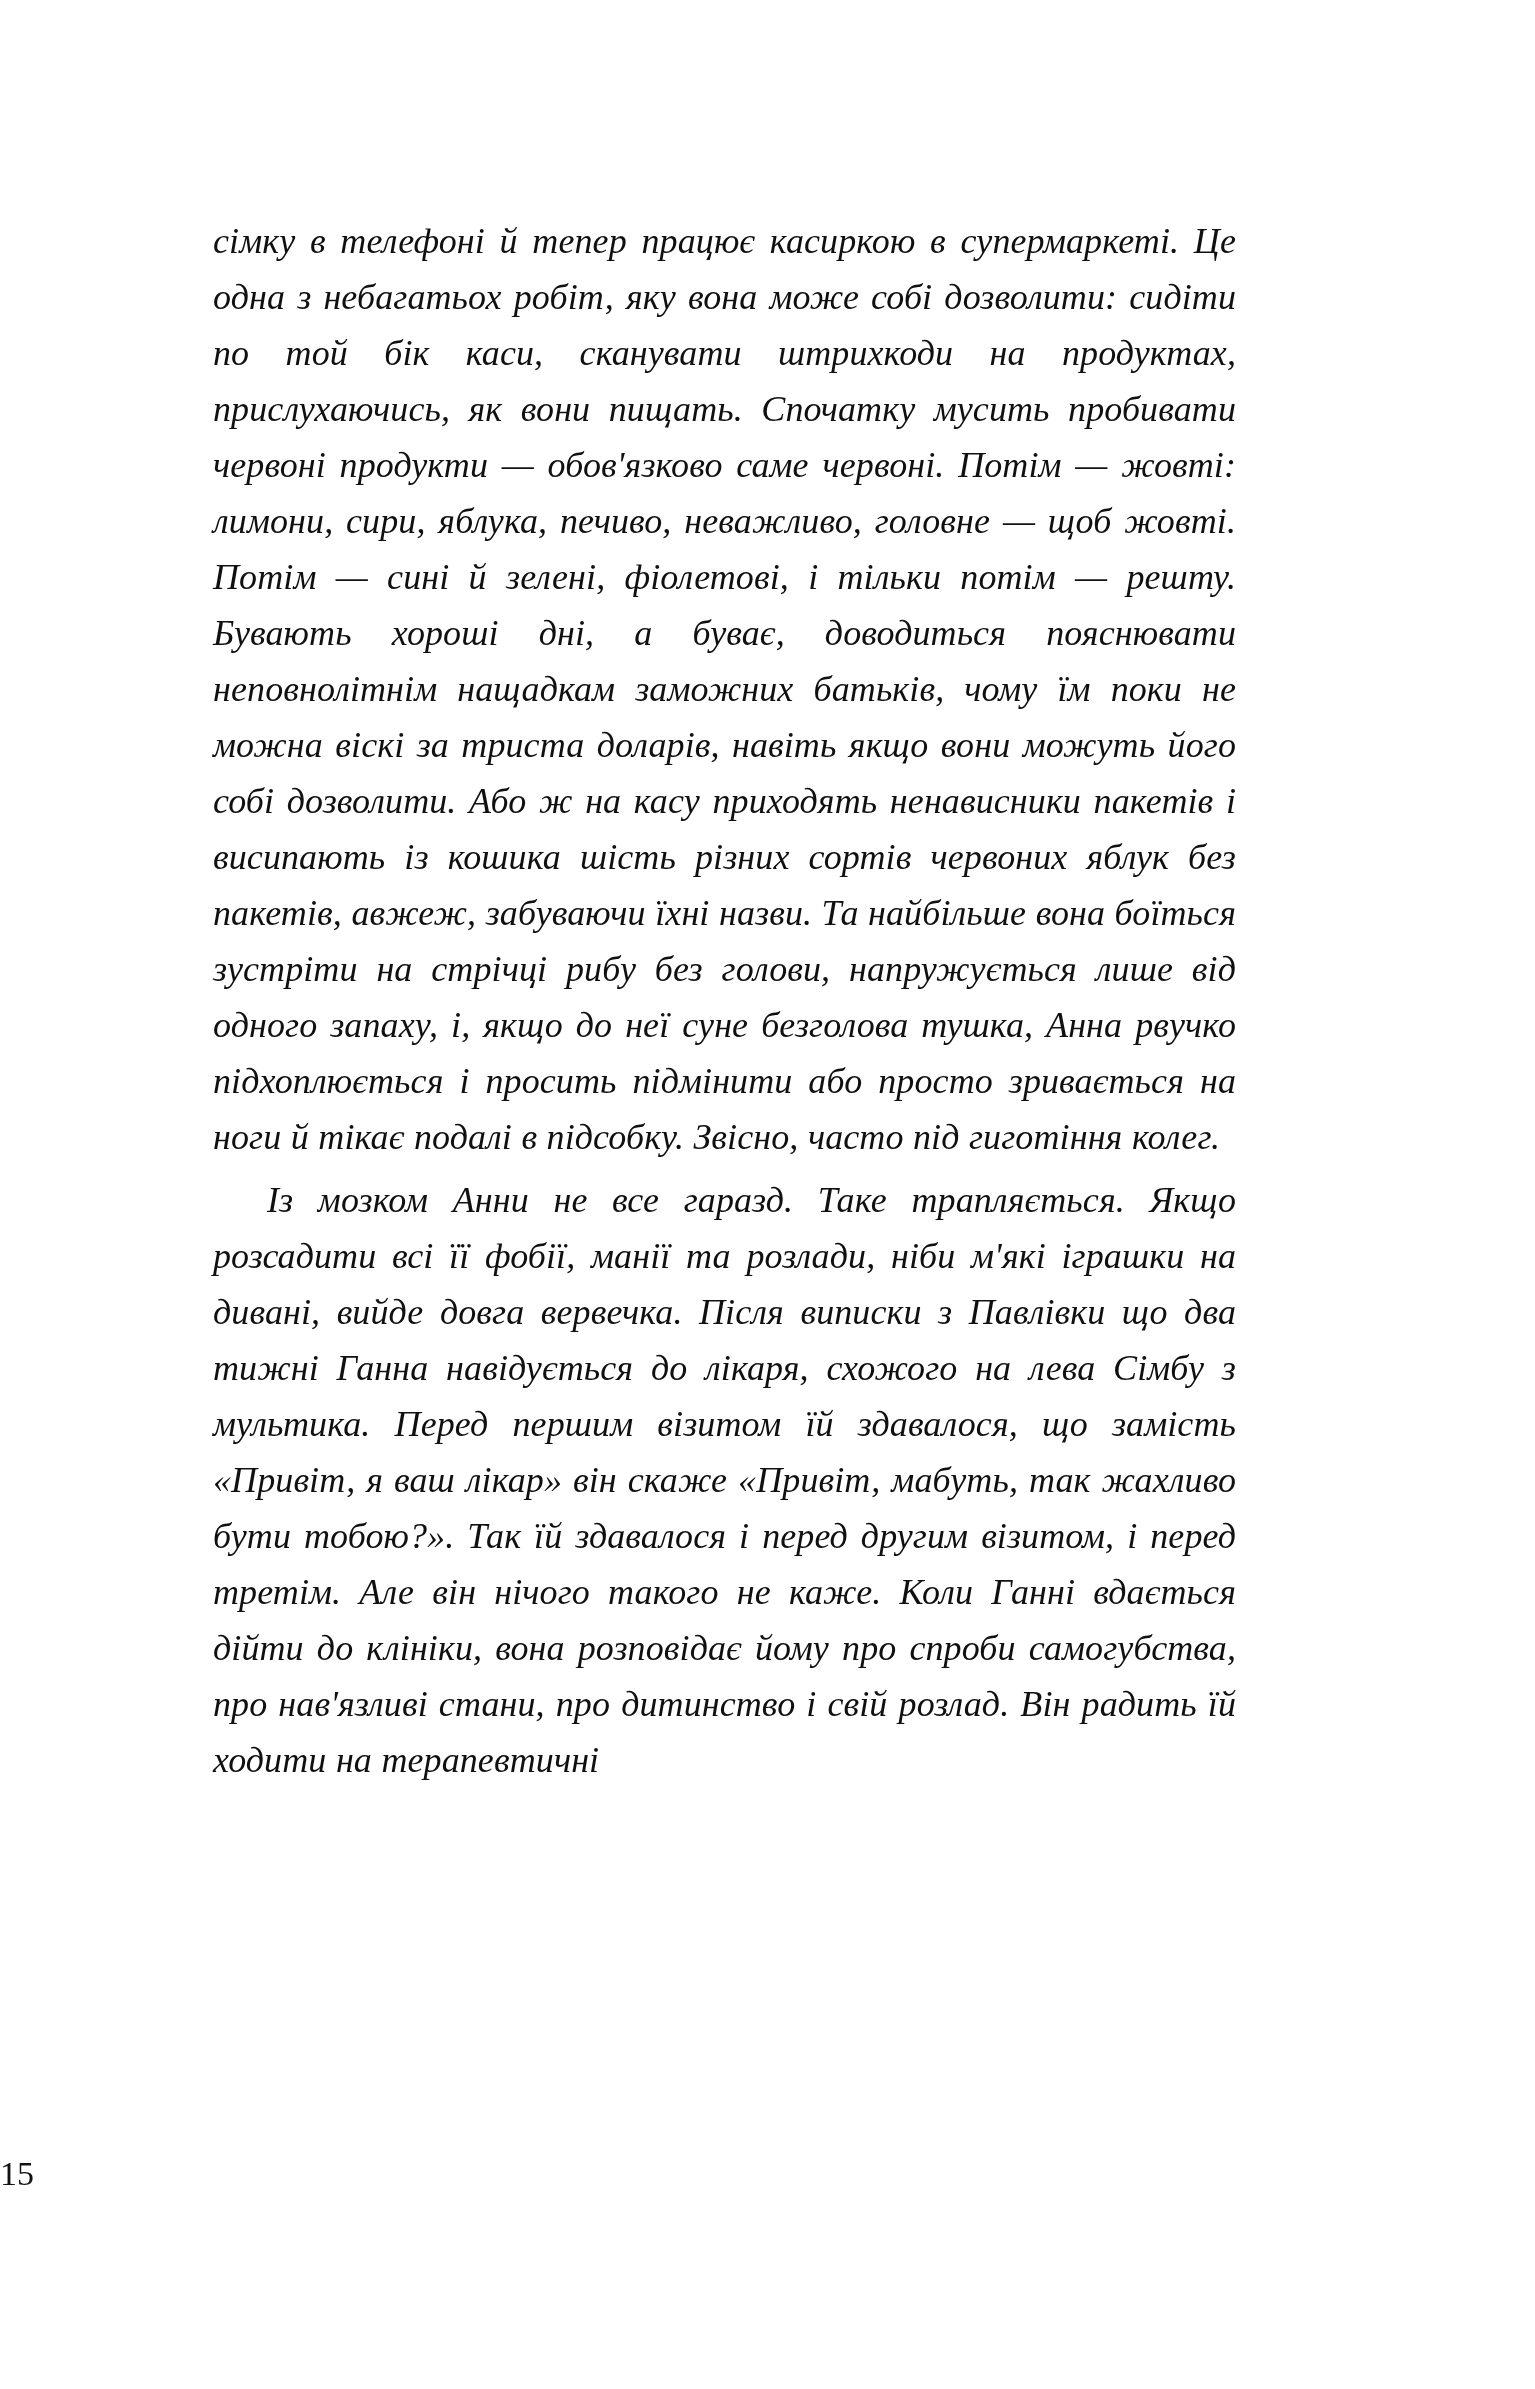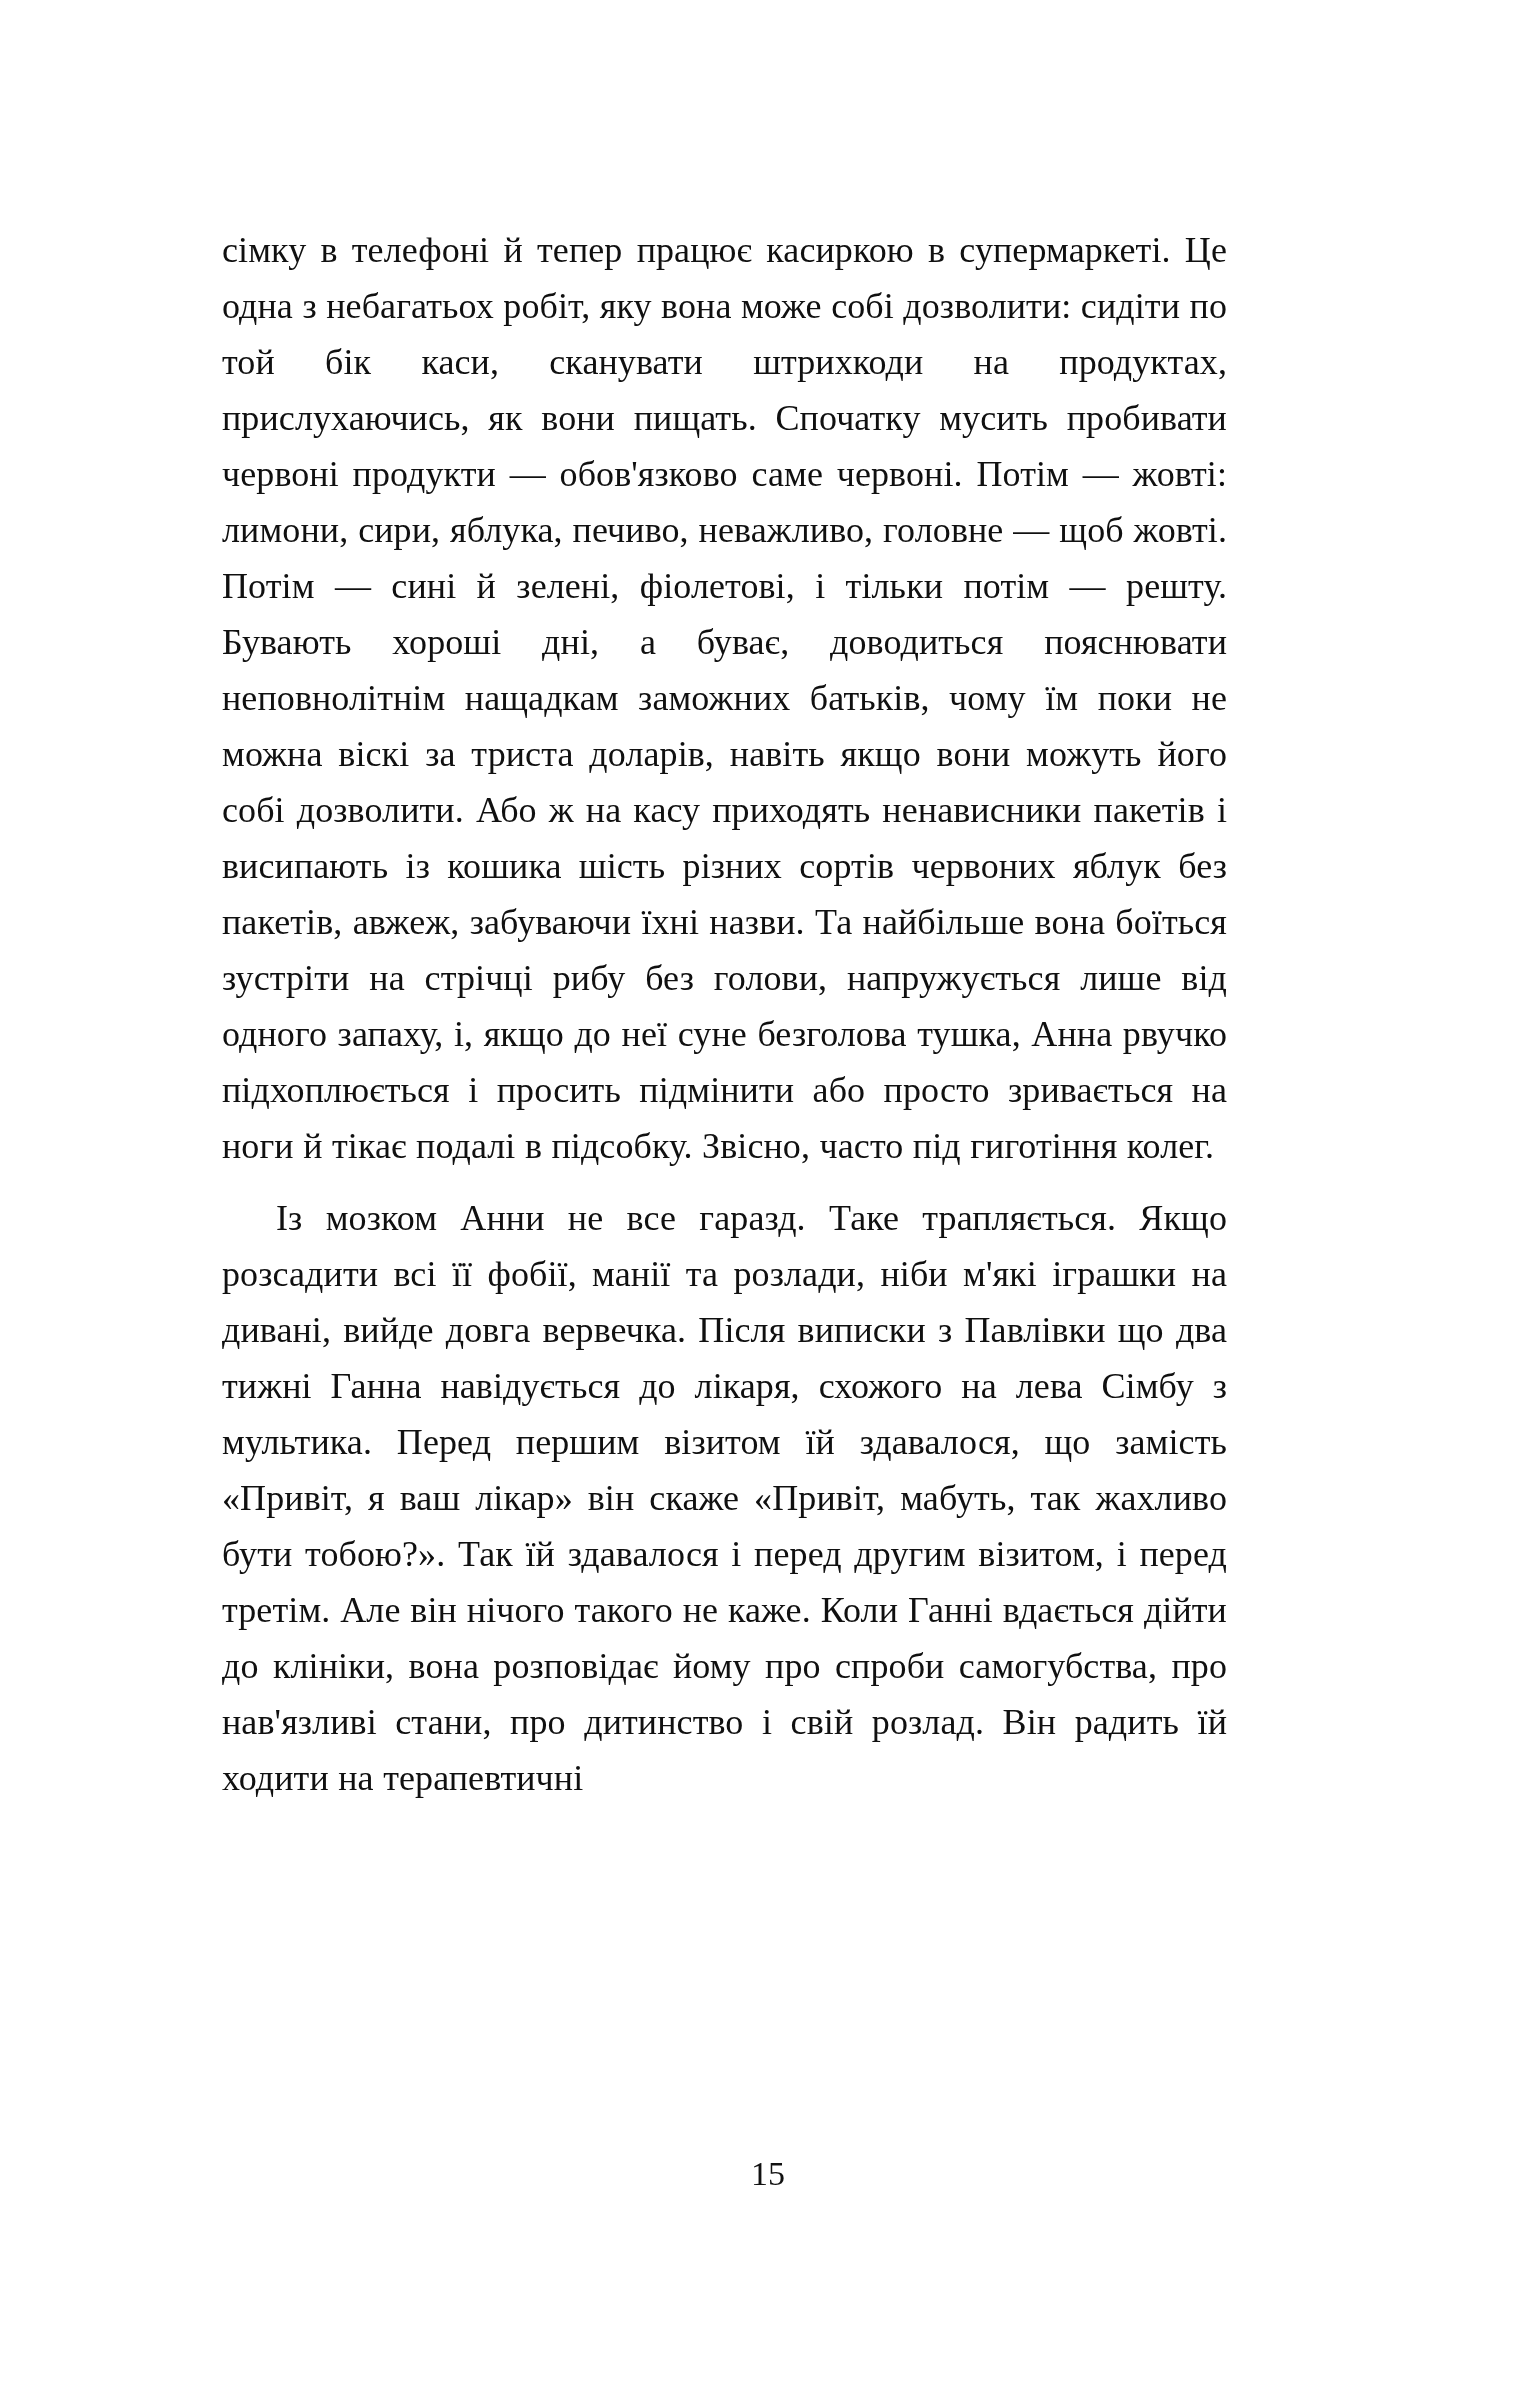--- a/index.html
+++ b/index.html
@@ -20,51 +20,51 @@
 
   
   .text-column {
     position: absolute;
     left: 206px;
     top: 206px;
     width: 1037px;
   }
 
   .body-paragraph {
-    margin: 16px;
+    margin: 7px;
     padding: 0;
     font-size: 36px;
     line-height: 56px;
     color: #141414;
     text-align: justify;
     text-justify: inter-word;
     word-spacing: 0.01em;
     letter-spacing: 0.1px;
     -webkit-font-smoothing: antialiased;
     text-rendering: optimizeLegibility;
     hyphens: manual;
+    font-style: italic;
   }
 
   .body-paragraph + .body-paragraph {
     text-indent: 54px;
   }
 
   
   .body-paragraph,
   .page-number {
     filter: contrast(1.04);
   }
 
   
   .page-number {
     position: absolute;
     left: 0;
     right: 0;
     top: 2153px;
-    text-align: center;
     font-size: 34px;
     line-height: 42px;
     color: #151515;
     font-family: "Liberation Serif", "DejaVu Serif", serif;
   }
 </style>
 </head>
 <body>
 
 <div class="page">

